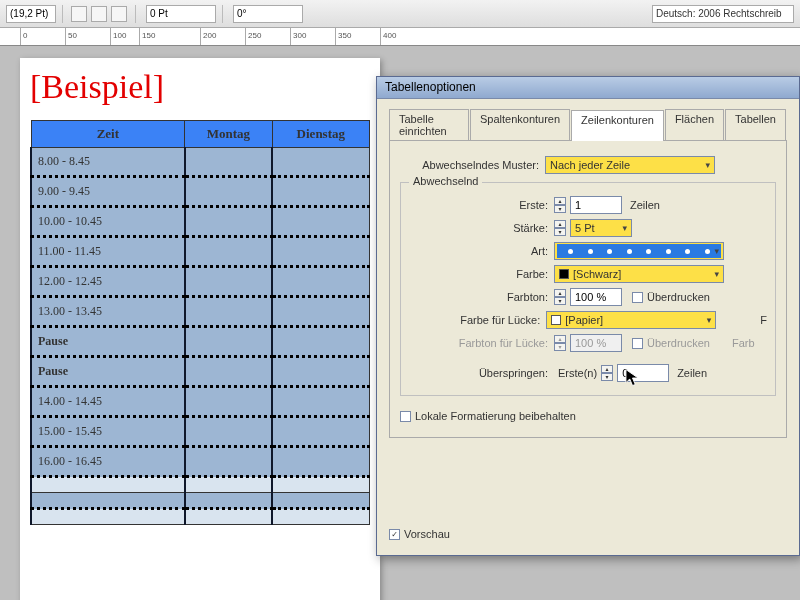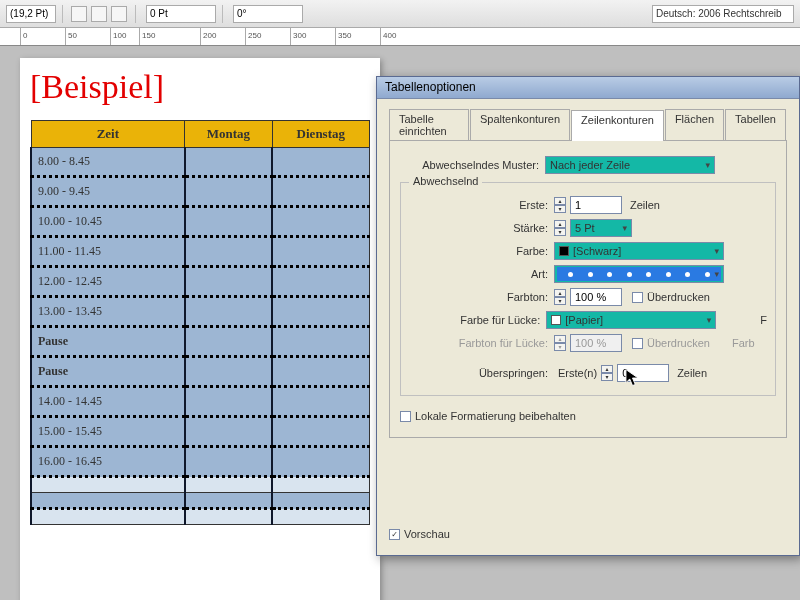--- a/index.html
+++ b/index.html
@@ -58,21 +58,21 @@
     font-family: Georgia, serif;
     margin-bottom: 14px;
   }
   table.sched {
     width: 100%;
     border-collapse: collapse;
     font-family: Georgia, serif;
   }
   table.sched th {
     border: 1px solid #333;
-    background: #eab308;
+    background: #3b82f6;
     font-size: 13px; font-weight: bold;
     padding: 5px 0;
     text-align: center;
   }
   table.sched td {
     border-left: 2px solid #0f172a;
     border-right: 1px solid #333;
     font-size: 12px;
     padding: 6px 6px;
     height: 16px;
@@ -112,21 +112,21 @@
   .row { display: flex; align-items: center; margin: 5px 0; }
   .row label.lab { width: 145px; text-align: right; padding-right: 6px; font-size: 11px; }
   .row .val { display: flex; align-items: center; gap: 4px; }
   .numinput {
     width: 52px; height: 18px; border: 1px solid #7a8aa9; background: #fff;
     font-size: 11px; padding: 1px 4px;
   }
   .spin { display: flex; flex-direction: column; }
   .spin div { width: 12px; height: 8px; border: 1px solid #7a8aa9; font-size: 6px; line-height: 6px; text-align: center; background: #f4f4f0; cursor: pointer; }
   .sel {
-    height: 18px; border: 1px solid #7a8aa9; background: #14b8a6;
+    height: 18px; border: 1px solid #7a8aa9; background: #fde047;
     display: flex; align-items: center; padding: 0 4px; min-width: 60px; position: relative;
   }
   .sel.dd::after { content: "▾"; position: absolute; right: 4px; font-size: 9px; color: #444;}
   .sel.wide { width: 170px; }
   .sel.w60 { width: 62px; }
   .sel.w170 { width: 170px; }
   .sel .sw { width: 10px; height: 10px; margin-right: 4px; border: 1px solid #555; }
   .fieldset {
     border: 1px solid #c0c0c0;
     padding: 8px 8px 8px 8px;
@@ -331,48 +331,48 @@
                   <div>▴</div>
                   <div>▾</div>
                 </div>
               <div class="sel dd w60">
                 <span>5 Pt</span>
               </div>
             </div>
           </div>
 
           <div class="row">
-            <label class="lab">Farbe:</label>
-            <div class="val">
-              <div class="sel dd w170">
-                <span class="sw" style="background:#000;"></span>
-                <span>[Schwarz]</span>
-              </div>
-            </div>
-          </div>
-
-          <div class="row">
             <label class="lab">Art:</label>
             <div class="val" style="flex:1;">
               <div class="sel dd" style="width:170px; padding:2px;">
                 <div class="linepreview">
                   <span></span>
                     <span></span>
                     <span></span>
                     <span></span>
                     <span></span>
                     <span></span>
                     <span></span>
                     <span></span>
                 </div>
               </div>
             </div>
           </div>
 
           <div class="row">
+            <label class="lab">Farbe:</label>
+            <div class="val">
+              <div class="sel dd w170">
+                <span class="sw" style="background:#000;"></span>
+                <span>[Schwarz]</span>
+              </div>
+            </div>
+          </div>
+
+          <div class="row">
             <label class="lab">Farbton:</label>
             <div class="val">
               <div class="spin">
                   <div>▴</div>
                   <div>▾</div>
                 </div>
               <input class="numinput" value="100 %" style="">
               <div class="chk" style="margin-left:6px;">
                 <span class="box"></span>
                 <span>Überdrucken</span>

